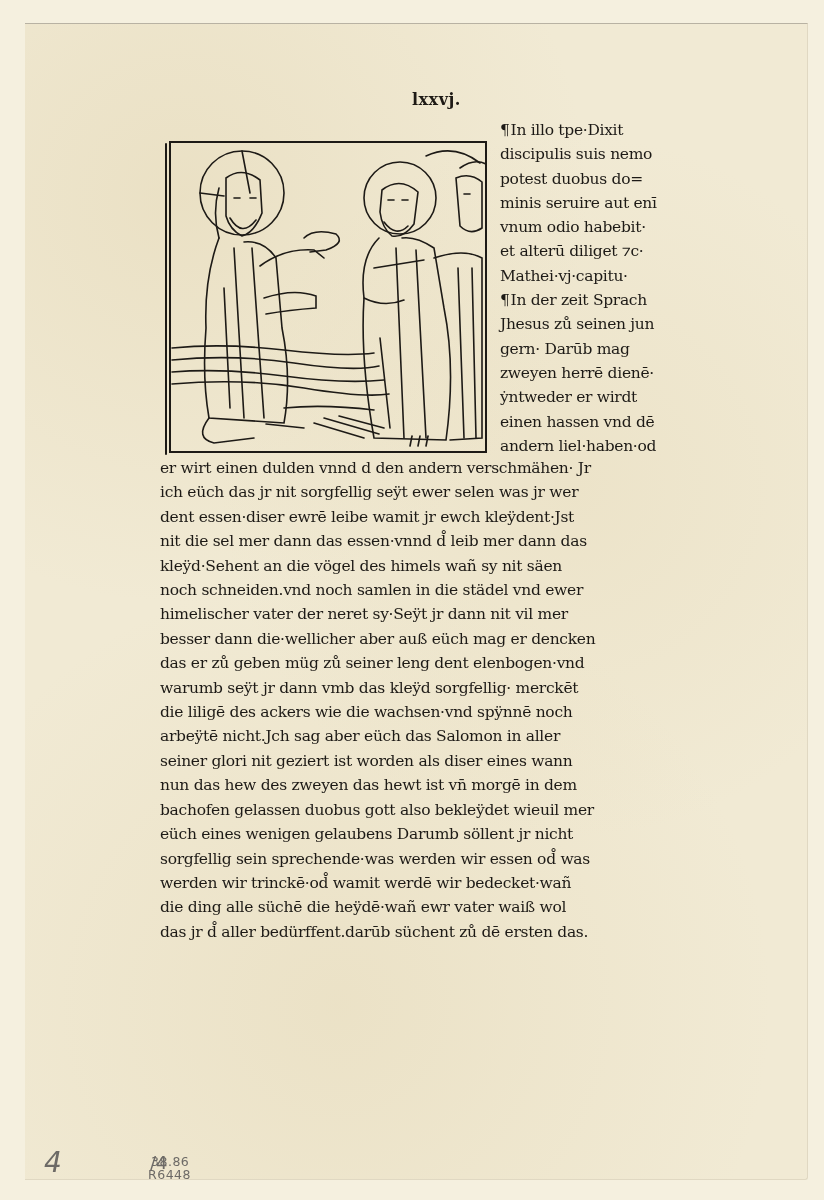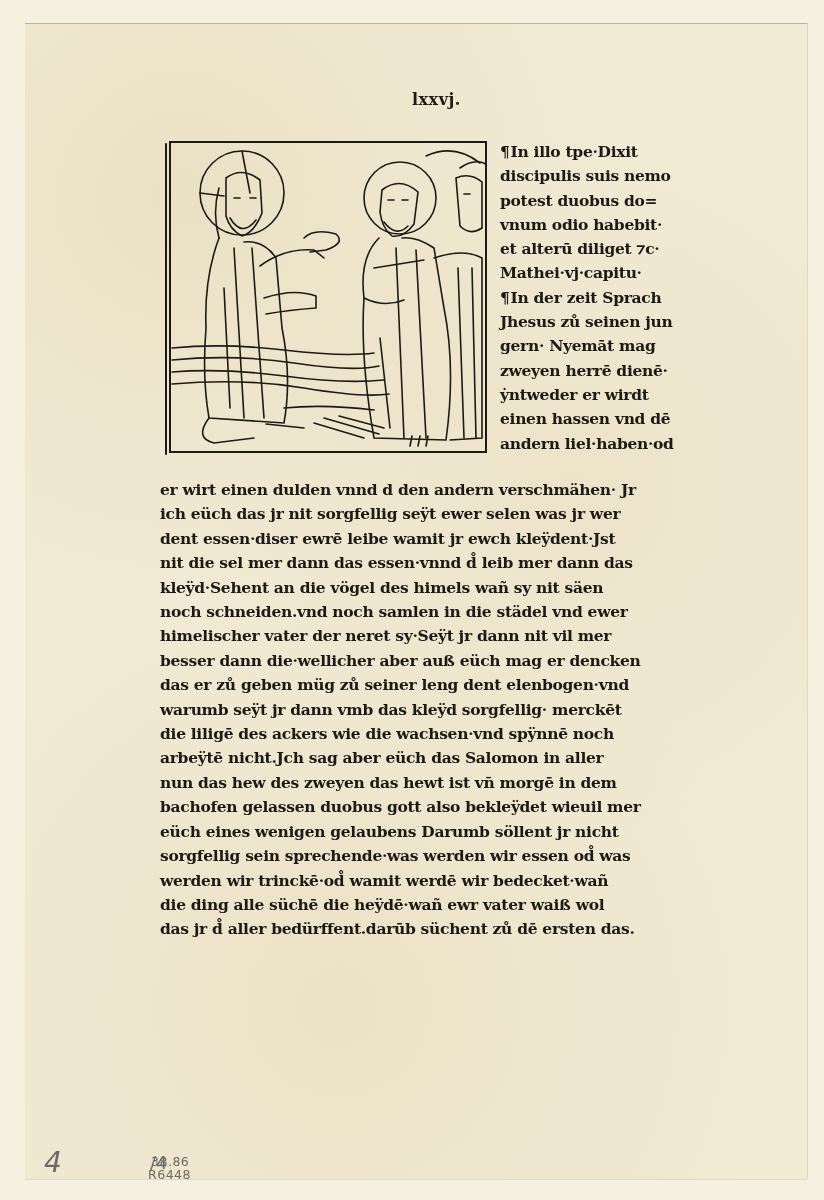--- a/index.html
+++ b/index.html
@@ -25,21 +25,21 @@
     position: absolute; left: 412px; top: 90px;
     font-family: "DejaVu Serif", serif; font-weight: bold; font-size: 16px;
     color: #1e1a15; letter-spacing: 0.5px;
   }
   .woodcut {
     position: absolute; left: 164px; top: 138px; width: 325px; height: 318px;
   }
   .woodcut svg { display: block; }
   .text-block {
     position: absolute; color: #1d1a16;
-    font-family: "DejaVu Serif", serif; font-weight: bold; margin-top: 22px;
+    font-family: "DejaVu Serif", serif; font-weight: normal;
   }
   .col-right { left: 500px; top: 118px; width: 215px; }
   .col-full { left: 160px; top: 456px; width: 555px; }
   .line {
     white-space: nowrap; font-size: 15.5px; line-height: 24.4px;
     letter-spacing: -0.3px;
   }
   .col-right .line { font-size: 15.5px; line-height: 24.3px; }
   .pilcrow { color: #1d1a16; margin-right: 1px; }
   .annot {
@@ -115,45 +115,47 @@
     <path d="M248 298 L246 308"></path>
       <path d="M256 298 L254 308"></path>
       <path d="M264 298 L262 308"></path>
   </svg>
 </div>
 
 <div class="text-block col-right">
   <div class="line"><span class="pilcrow">¶</span><span>In illo tpe·Dixit</span></div>
   <div class="line">discipulis suis nemo</div>
   <div class="line">potest duobus do=</div>
+  <div class="line">minis seruire aut enī</div>
   <div class="line">vnum odio habebit·</div>
   <div class="line">et alterū diliget ⁊c·</div>
   <div class="line">Mathei·vj·capitu·</div>
   <div class="line"><span class="pilcrow">¶</span><span>In der zeit Sprach</span></div>
   <div class="line">Jhesus zů seinen jun</div>
-  <div class="line">gern· Nyemāt mag</div>
+  <div class="line">gern· Darūb mag</div>
   <div class="line">zweyen herrē dienē·</div>
   <div class="line">ẏntweder er wirdt</div>
   <div class="line">einen hassen vnd dē</div>
   <div class="line">andern liel·haben·od</div>
 </div>
 
 <div class="text-block col-full">
   <div class="line">er wirt einen dulden vnnd d den andern verschmähen· Jr</div>
   <div class="line">ich eüch das jr nit sorgfellig seÿt ewer selen was jr wer</div>
   <div class="line">dent essen·diser ewrē leibe wamit jr ewch kleÿdent·Jst</div>
   <div class="line">nit die sel mer dann das essen·vnnd d̊ leib mer dann das</div>
   <div class="line">kleÿd·Sehent an die vögel des himels wañ sy nit säen</div>
   <div class="line">noch schneiden.vnd noch samlen in die städel vnd ewer</div>
   <div class="line">himelischer vater der neret sy·Seÿt jr dann nit vil mer</div>
   <div class="line">besser dann die·wellicher aber auß eüch mag er dencken</div>
   <div class="line">das er zů geben müg zů seiner leng dent elenbogen·vnd</div>
   <div class="line">warumb seÿt jr dann vmb das kleÿd sorgfellig· merckēt</div>
   <div class="line">die liligē des ackers wie die wachsen·vnd spÿnnē noch</div>
   <div class="line">arbeÿtē nicht.Jch sag aber eüch das Salomon in aller</div>
+  <div class="line">seiner glori nit geziert ist worden als diser eines wann</div>
   <div class="line">nun das hew des zweyen das hewt ist vn̄ morgē in dem</div>
   <div class="line">bachofen gelassen duobus gott also bekleÿdet wieuil mer</div>
   <div class="line">eüch eines wenigen gelaubens Darumb söllent jr nicht</div>
   <div class="line">sorgfellig sein sprechende·was werden wir essen od̊ was</div>
   <div class="line">werden wir trinckē·od̊ wamit werdē wir bedecket·wañ</div>
   <div class="line">die ding alle süchē die heÿdē·wañ ewr vater waiß wol</div>
   <div class="line">das jr d̊ aller bedürffent.darūb süchent zů dē ersten das.</div>
 </div>
 
 <div class="annot annot-num">4</div>

